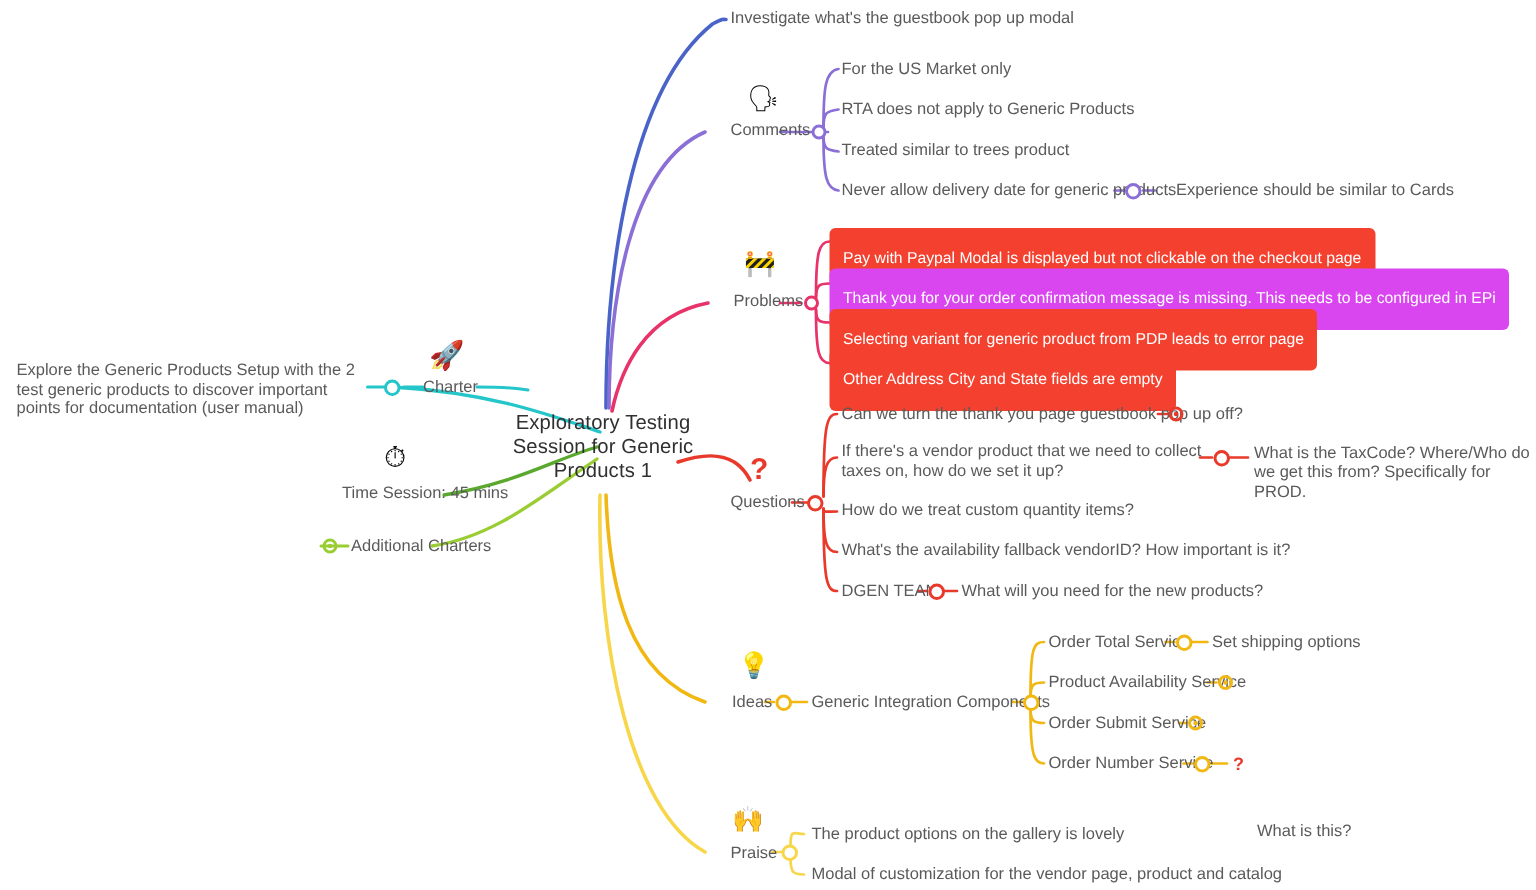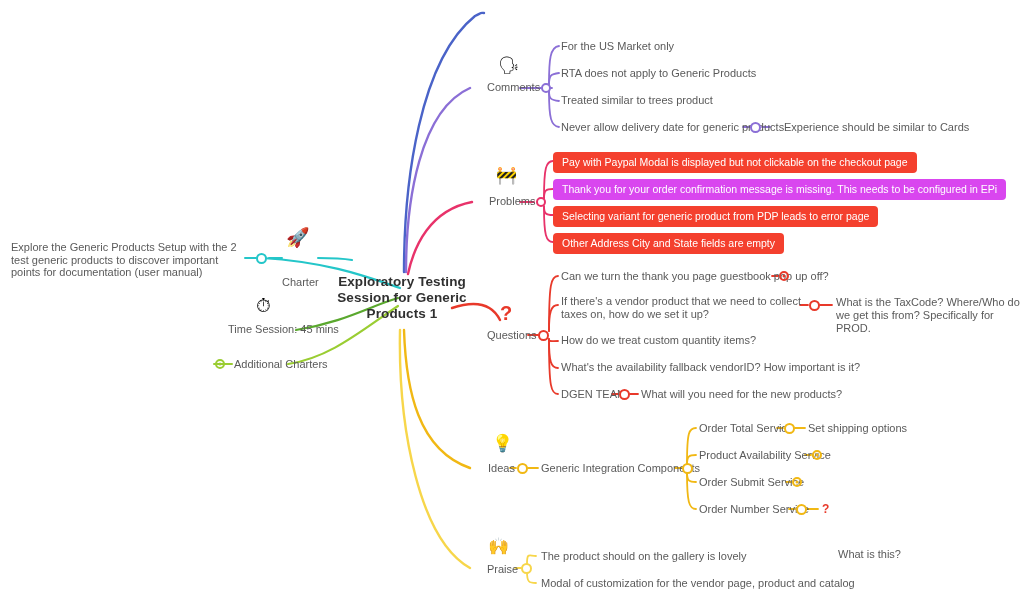--- a/index.html
+++ b/index.html
@@ -15,38 +15,38 @@
 
   .node{position:absolute;}
   .lbl{
     font-size:11px;color:#5a5a5a;line-height:13px;white-space:nowrap;
   }
   .lbl.wrap{white-space:normal;}
 
   
   #central{
     position:absolute;left:332px;top:274px;width:140px;
-    text-align:center;font-size:13.5px;font-weight:bold;color:#303030;
+    text-align:center;font-size:13.5px;font-weight:normal;color:#303030;
     line-height:16px;letter-spacing:.1px;
   }
 
   
   .emoji{position:absolute;font-size:19px;line-height:19px;text-align:center;}
 
   
   .dot{position:absolute;border-radius:50%;box-sizing:border-box;}
   .dot.hollow{background:#fff;border-width:2px;border-style:solid;}
   .dot.filled{border-width:2px;border-style:solid;}
   .dot.filled::after{content:"";position:absolute;left:50%;top:50%;
     width:3px;height:3px;border-radius:50%;transform:translate(-50%,-50%);background:currentColor;}
 
   
   .box{
     position:absolute;border-radius:4px;color:#fff;font-size:10.5px;
-    padding:4px 9px;line-height:13px;white-space:nowrap;
+    padding:14px 9px;line-height:13px;white-space:nowrap;
   }
 
   .qmark{position:absolute;font-weight:bold;font-size:20px;line-height:20px;color:#e8392a;}
   .qmark.small{font-size:12px;line-height:12px;}
 </style>
 </head>
 <body>
 
 <div id="canvas">
 
@@ -121,30 +121,31 @@
     <path d="M807,509 L818,509" stroke="#f1b814" stroke-width="1.8" fill="none" stroke-linecap="round"></path>
 
     <path d="M515,568 L521,568" stroke="#f7d64a" stroke-width="1.8" fill="none" stroke-linecap="round"></path>
     <path d="M527,564 C527,552 529,556 536,556" fill="none" stroke="#f7d64a" stroke-width="1.8" stroke-linecap="round"></path>
     <path d="M527,572 C527,582 529,583 536,583" fill="none" stroke="#f7d64a" stroke-width="1.8" stroke-linecap="round"></path>
   </svg>
 
   <div id="central">Exploratory Testing Session for Generic Products 1</div>
 
   <div class="emoji" style="left:286px;top:228px;">🚀</div>
-  <div class="lbl node" style="left:282px;top:252px;margin-top:24px;">Charter</div>
+  <div class="lbl node" style="left:282px;top:252px;">Charter</div>
   <div class="dot hollow" style="left:256px;top:253px;width:11px;height:11px;border-color:#24c6c9;"></div>
   <div class="lbl wrap node" style="left:11px;top:241px;width:228px;line-height:12.5px;">Explore the Generic Products Setup with the 2 test generic products to discover important points for documentation (user manual)</div>
 
   <div class="emoji" style="left:256px;top:296px;">⏱</div>
   <div class="lbl node" style="left:228px;top:323px;">Time Session: 45 mins</div>
 
   <div class="dot filled" style="left:215px;top:359px;width:10px;height:10px;border-color:#9acd32;color:#9acd32;"></div>
   <div class="lbl node" style="left:234px;top:358px;">Additional Charters</div>
 
+  <div class="lbl node" style="left:487px;top:6px;">Investigate what's the guestbook pop up modal</div>
 
   <div class="emoji" style="left:498px;top:56px;font-size:17px;">🗣</div>
   <div class="lbl node" style="left:487px;top:81px;">Comments</div>
   <div class="dot hollow" style="left:541px;top:83px;width:10px;height:10px;border-color:#8b6fd6;"></div>
 
   <div class="lbl node" style="left:561px;top:40px;">For the US Market only</div>
   <div class="lbl node" style="left:561px;top:67px;">RTA does not apply to Generic Products</div>
   <div class="lbl node" style="left:561px;top:94px;">Treated similar to trees product</div>
   <div class="lbl node" style="left:561px;top:121px;">Never allow delivery date for generic products</div>
   <div class="dot hollow" style="left:750px;top:122px;width:11px;height:11px;border-color:#8b6fd6;"></div>
@@ -194,16 +195,16 @@
   <div class="dot filled" style="left:792px;top:477px;width:10px;height:10px;border-color:#f1b814;color:#f1b814;"></div>
 
   <div class="lbl node" style="left:699px;top:503px;">Order Number Service</div>
   <div class="dot hollow" style="left:796px;top:504px;width:11px;height:11px;border-color:#f1b814;"></div>
   <div class="qmark small" style="left:822px;top:503px;">?</div>
   <div class="lbl node" style="left:838px;top:503px;margin-top:45px;">What is this?</div>
 
   <div class="emoji" style="left:488px;top:537px;font-size:17px;">🙌</div>
   <div class="lbl node" style="left:487px;top:563px;">Praise</div>
   <div class="dot hollow" style="left:521px;top:563px;width:11px;height:11px;border-color:#f7d64a;"></div>
-  <div class="lbl node" style="left:541px;top:550px;">The product should on the gallery is lovely</div>
+  <div class="lbl node" style="left:541px;top:550px;">The product options on the gallery is lovely</div>
   <div class="lbl node" style="left:541px;top:577px;">Modal of customization for the vendor page, product and catalog</div>
 
 </div>
 
 </body></html>

